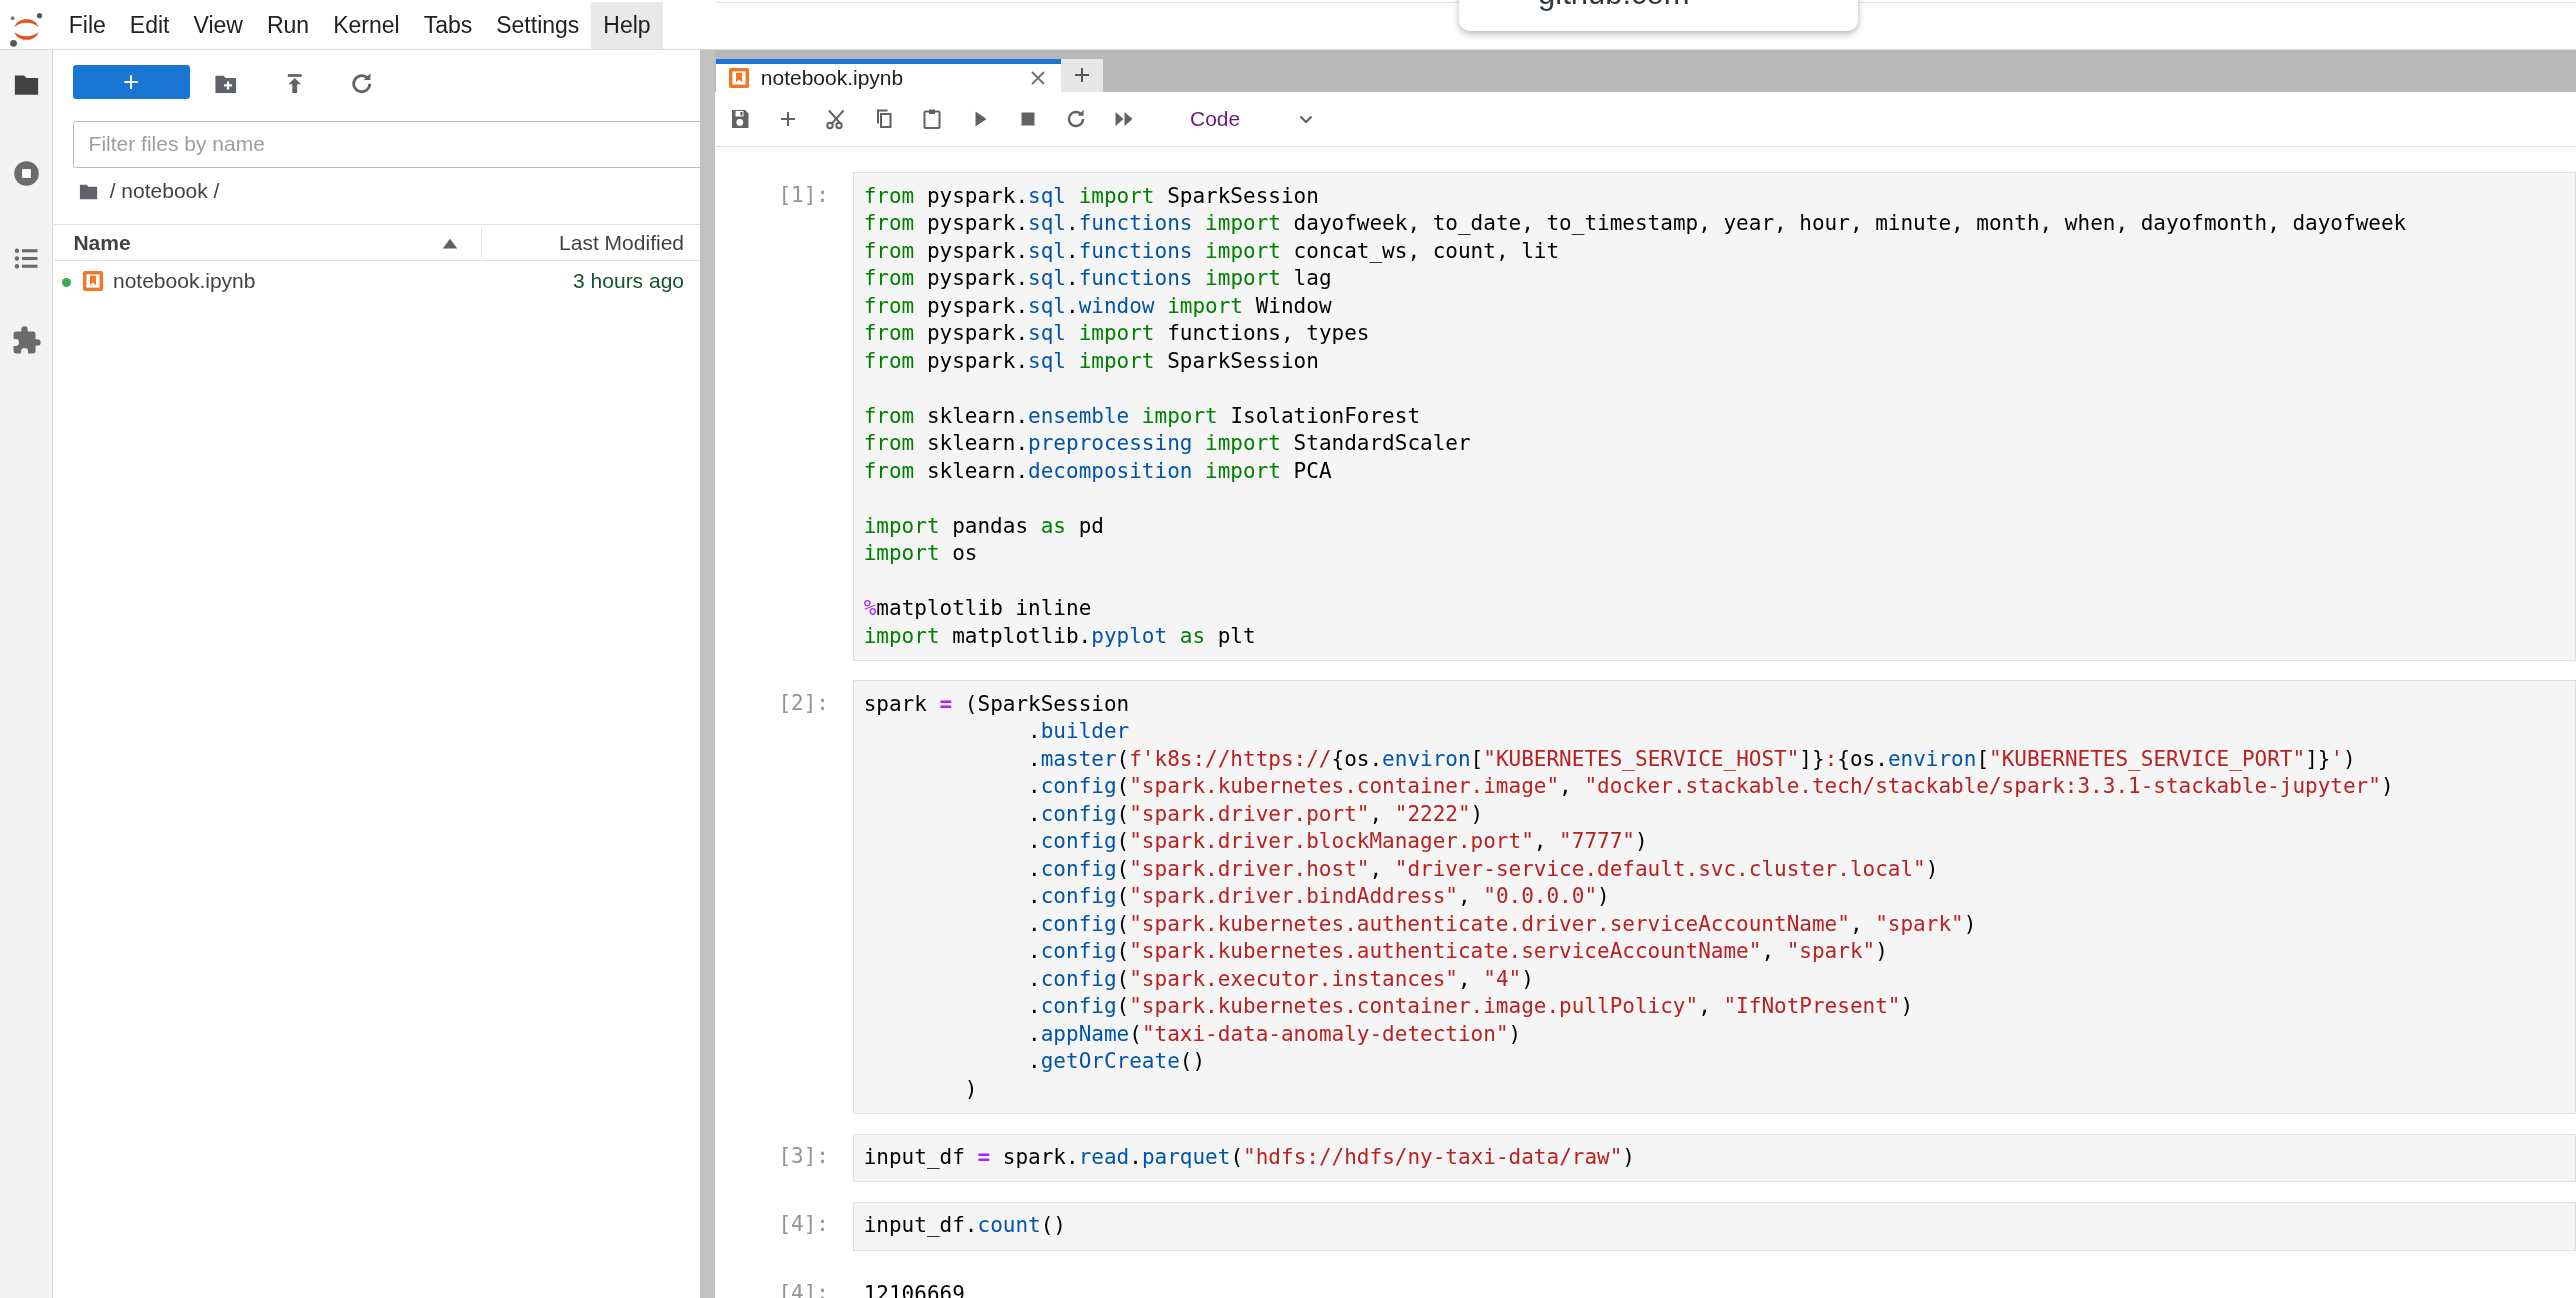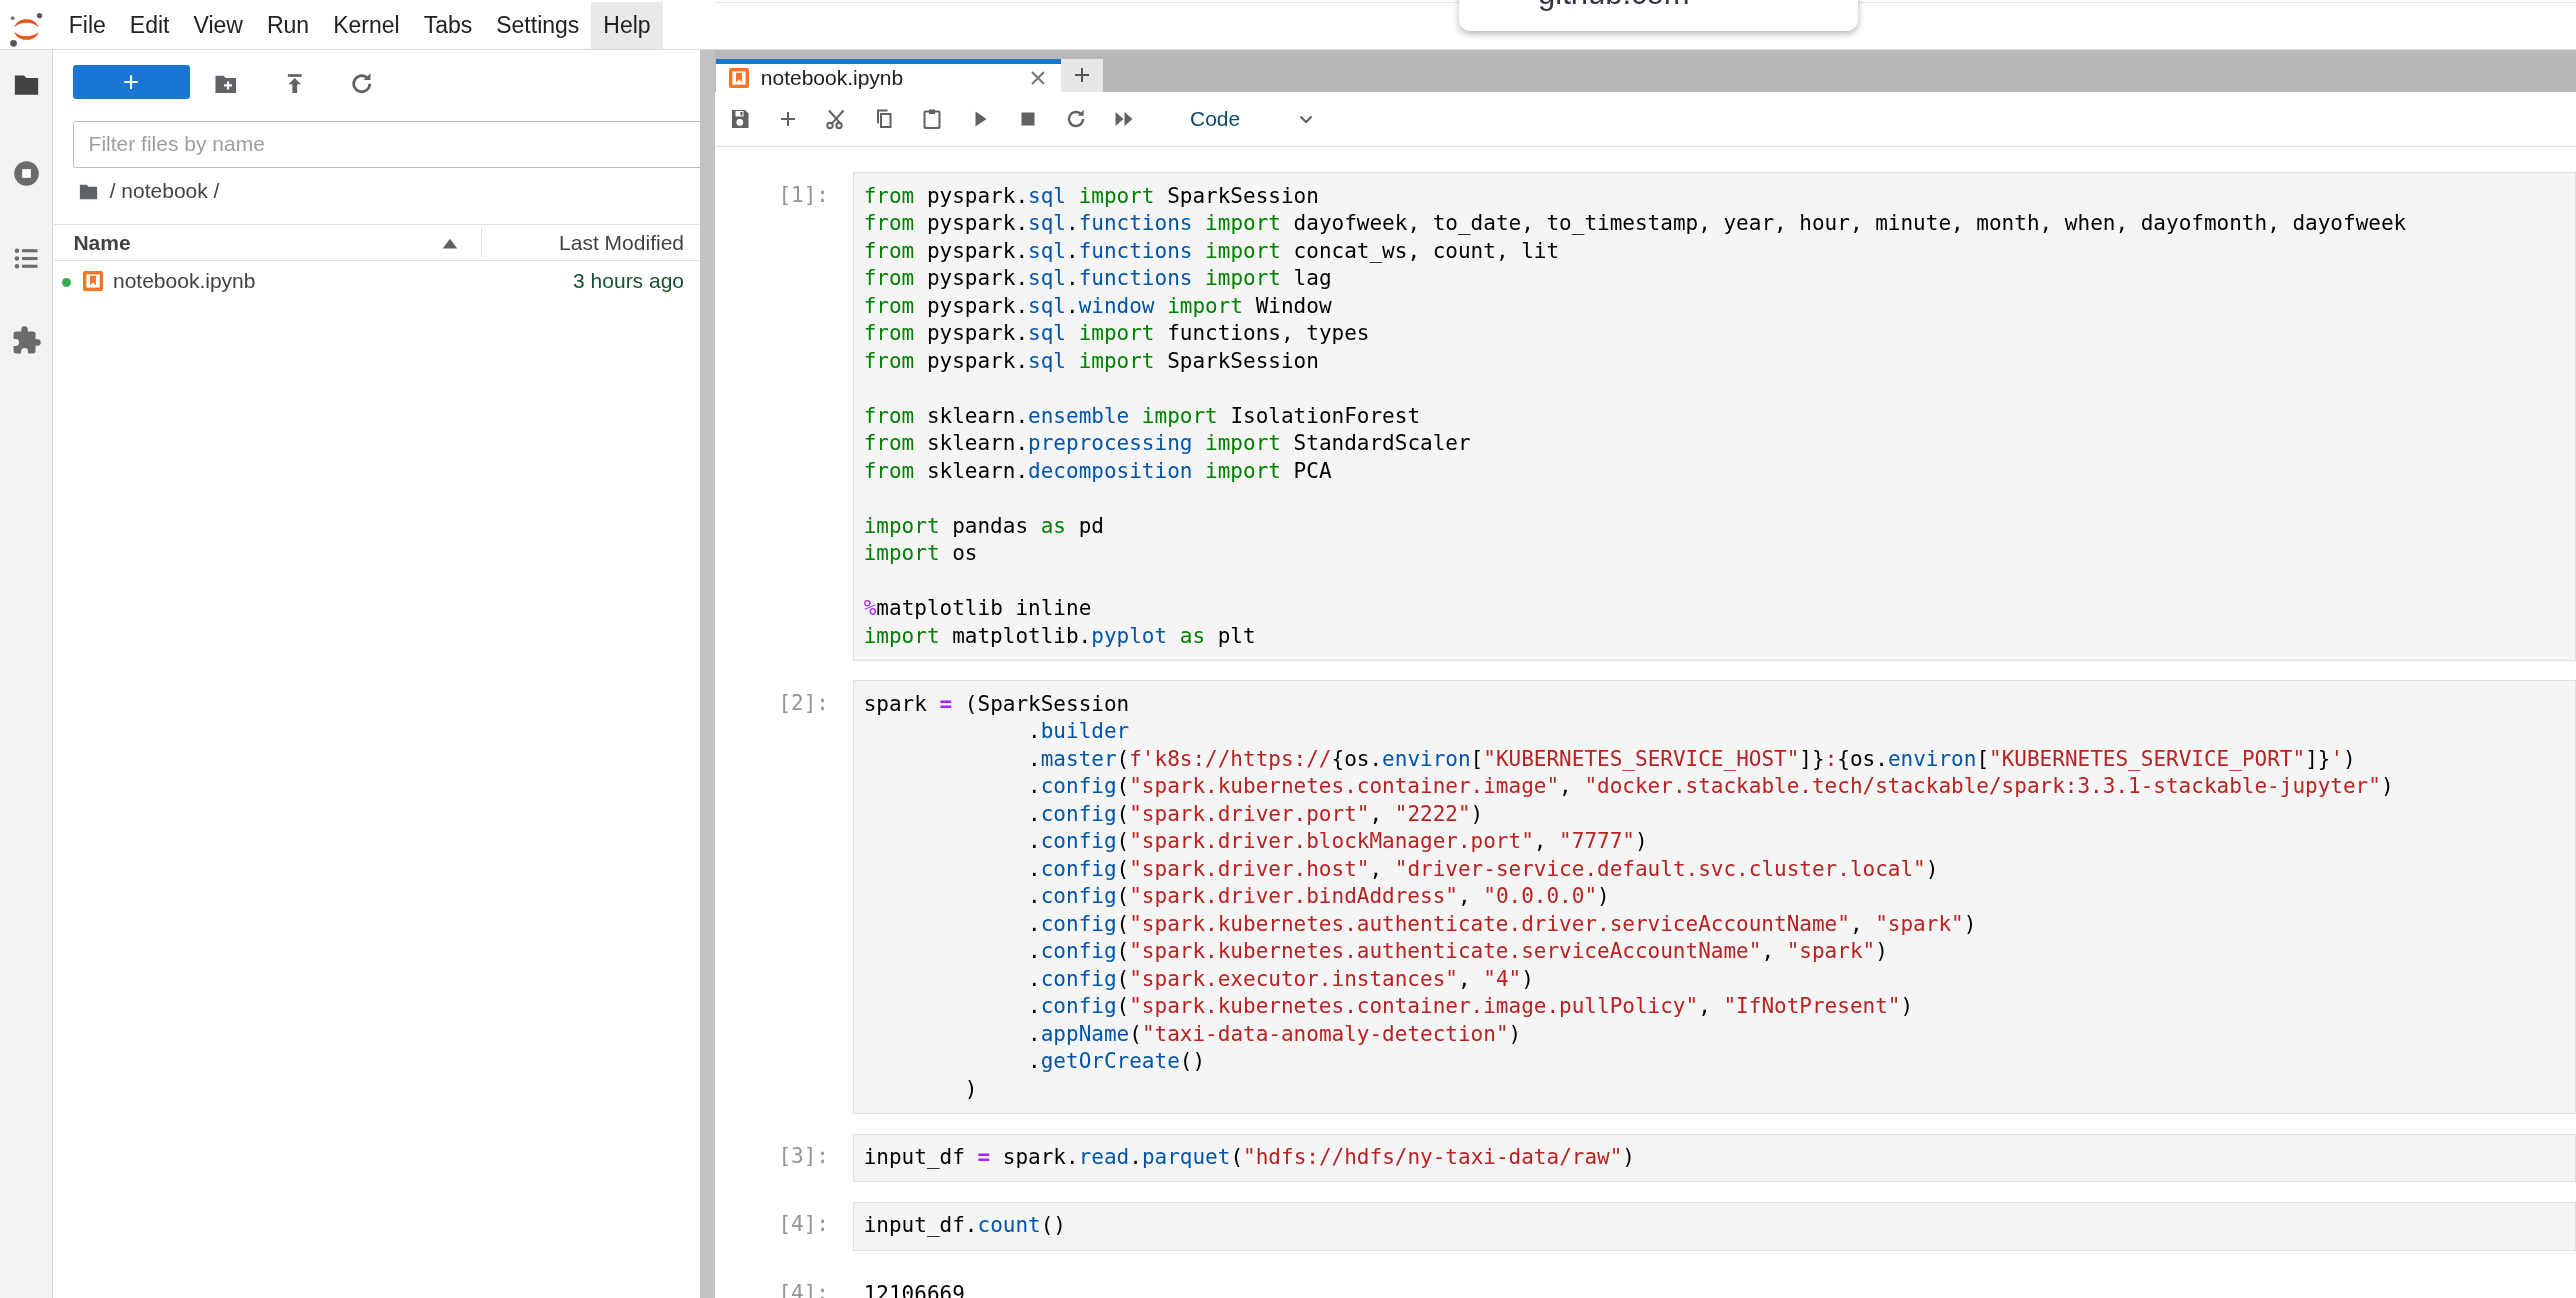--- a/index.html
+++ b/index.html
@@ -54,21 +54,21 @@
   .tabbar{position:relative;width:1861px;height:43px;background:#b8b8b8;}
   .tab{position:absolute;left:0.8px;top:9.7px;bottom:0;width:345px;background:#fff;border-top:5.7px solid #1976d2;
        box-sizing:border-box;display:flex;align-items:center;padding:0 11.3px;cursor:pointer;}
   .tab .ticon{width:24px;height:24px;flex:none;}
   .tab .ttitle{font-size:21px;color:#212121;margin-left:9.7px;white-space:nowrap;}
   .tab .tclose{margin-left:auto;width:24px;height:24px;cursor:pointer;}
   .plus-tile{position:absolute;left:346px;top:9.7px;bottom:0;width:42px;background:#e7e7e7;display:flex;align-items:center;justify-content:center;cursor:pointer;}
   .toolbar{position:relative;width:1861px;height:54px;background:#fff;border-bottom:1.6px solid #e2e2e2;box-sizing:content-box;
            display:flex;align-items:center;padding-left:13px;}
   .tb-btn{width:24px;height:24px;margin-right:24px;cursor:pointer;flex:none;}
-  .tb-mode{margin-left:30px;font-size:21px;color:#0c4a6e;cursor:pointer;}
+  .tb-mode{margin-left:30px;font-size:21px;color:#701a75;cursor:pointer;}
   .tb-chevron{margin-left:54px;width:24px;height:24px;cursor:pointer;}
 
   
   .nbarea{width:1861px;height:1152px;background:#fff;padding-top:25px;box-sizing:border-box;overflow:hidden;}
   .cell{display:flex;margin-bottom:19.4px;}
   .prompt{width:138px;flex:none;box-sizing:border-box;padding:10.5px 24px 0 0;text-align:right;
           font-family:"DejaVu Sans Mono",monospace;font-size:21px;color:#949494;}
   .cinput{flex:1;background:#f5f5f5;border:0.8px solid #e0e0e0;padding:9.7px 0 9.7px 9.7px;min-width:0;overflow:hidden;}
   .cell.out .cinput{background:transparent;border-color:transparent;}
   .cinput pre{margin:0;font-family:"DejaVu Sans Mono",monospace;font-size:21px;line-height:27.5px;color:#000;white-space:pre;}

